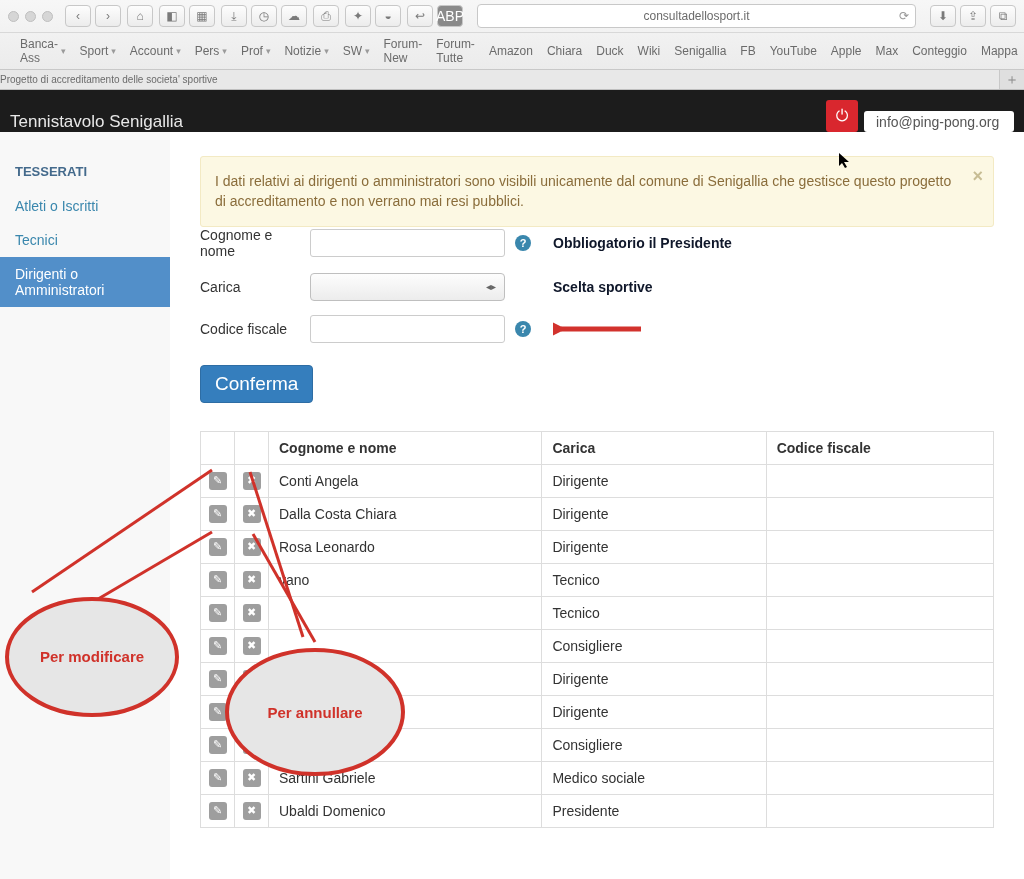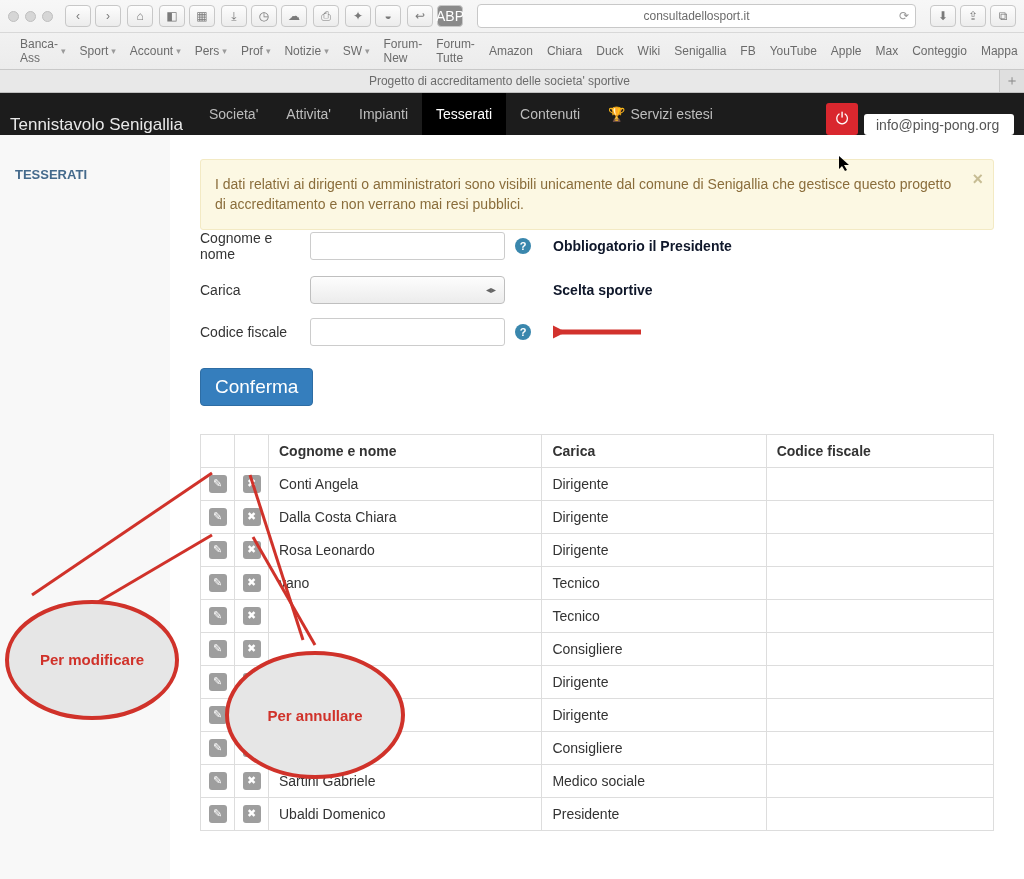--- a/index.html
+++ b/index.html
@@ -12,21 +12,21 @@
   .chrome-btn { width:26px; height:22px; border:1px solid #c8c8c8; border-radius:4px; background:linear-gradient(#fdfdfd,#ececec); display:flex; align-items:center; justify-content:center; color:#7a7a7a; font-size:12px; }
   .chrome-group { display:flex; gap:4px; }
   .url-bar { flex:1; height:24px; border:1px solid #c8c8c8; border-radius:4px; background:#fff; display:flex; align-items:center; justify-content:center; color:#6b6b6b; font-size:12px; position:relative; margin:0 8px;}
   .url-reload { position:absolute; right:6px; color:#9a9a9a; font-size:12px;}
   .chrome-row2 { display:flex; align-items:center; padding:4px 10px; gap:10px; color:#6b6b6b; font-size:12px; border-top:1px solid #d8d8d8;}
   .bm { cursor:default; display:flex; align-items:center; gap:3px;}
   .bm .caret { font-size:9px; color:#9a9a9a;}
   .apps { width:16px; height:16px; display:inline-block; background:
     radial-gradient(circle, #bbb 1.2px, transparent 1.4px) 0 0/5px 5px; border-radius:2px;}
   .tab-row { display:flex; background:#d7d7d7; border-top:1px solid #c8c8c8;}
-  .tab { flex:1; text-align:center; font-size:12px; color:#6b6b6b; padding:4px 0; background:#e8e8e8; border-right:1px solid #c8c8c8;}
+  .tab { flex:1; font-size:10px; color:#6b6b6b; padding:4px 0; background:#e8e8e8; border-right:1px solid #c8c8c8;}
   .tab-add { width:24px; display:flex; align-items:center; justify-content:center; color:#8a8a8a; background:#dfdfdf;}
   
   .navbar { background:#1c1c1c; color:#eee; height:42px; display:flex; align-items:flex-end; padding:0 10px; }
   .brand { color:#e8e8e8; font-size:17px; font-weight:300; margin-right:12px;}
   .nav-item { color:#bdbdbd; padding:0 14px; height:42px; display:flex; align-items:center; font-size:14px; cursor:pointer; gap:5px;}
   .nav-item.active { background:#000; color:#fff;}
   .nav-spacer { flex:1; }
   .power-btn { width:32px; height:32px; background:#d9272e; color:#fff; display:flex; align-items:center; justify-content:center; border-radius:3px; margin-right:6px; font-size:16px;}
   .user-box { background:#fff; color:#555; height:21px; display:flex; align-items:center; padding:0 12px; border-radius:3px; font-size:14px; min-width:150px;}
   .trophy { color:#f0ad4e; }
@@ -128,50 +128,34 @@
       </span>
   </div>
   <div class="tab-row">
     <div class="tab">Progetto di accreditamento delle societa' sportive</div>
     <div class="tab-add">＋</div>
   </div>
 </div>
 
 <div class="navbar">
   <div class="brand">Tennistavolo Senigallia</div>
-  <div id="nav-items" style="display:flex;">
-      <div class="nav-item">
-        <span>Societa'</span>
-      </div>
-      <div class="nav-item">
-        <span>Attivita'</span>
-      </div>
-      <div class="nav-item">
-        <span>Impianti</span>
-      </div>
-      <div class="nav-item active">
-        <span>Tesserati</span>
-      </div>
-      <div class="nav-item">
-        <span>Contenuti</span>
-      </div>
-      <div class="nav-item">
-        <span class="trophy">🏆</span>
-        <span>Servizi estesi</span>
-      </div>
-    </div>
   <div class="nav-spacer"></div>
   <div class="power-btn">⏻</div>
   <div class="user-box">info@ping-pong.org</div>
 </div>
 
 <div class="app-body rel-wrap">
 
   <div class="sidebar">
     <div class="side-head">TESSERATI</div>
+    <div id="side-items">
+        <div class="side-link">Atleti o Iscritti</div>
+        <div class="side-link">Tecnici</div>
+        <div class="side-link active">Dirigenti o Amministratori</div>
+      </div>
   </div>
 
   <div class="content">
     <div class="alert">
       <span>I dati relativi ai dirigenti o amministratori sono visibili unicamente dal comune di Senigallia che gestisce questo progetto di accreditamento e non verrano mai resi pubblici.</span>
       <span class="alert-close">×</span>
     </div>
 
     <div class="form-row">
       <div class="form-label">Cognome e nome</div>

